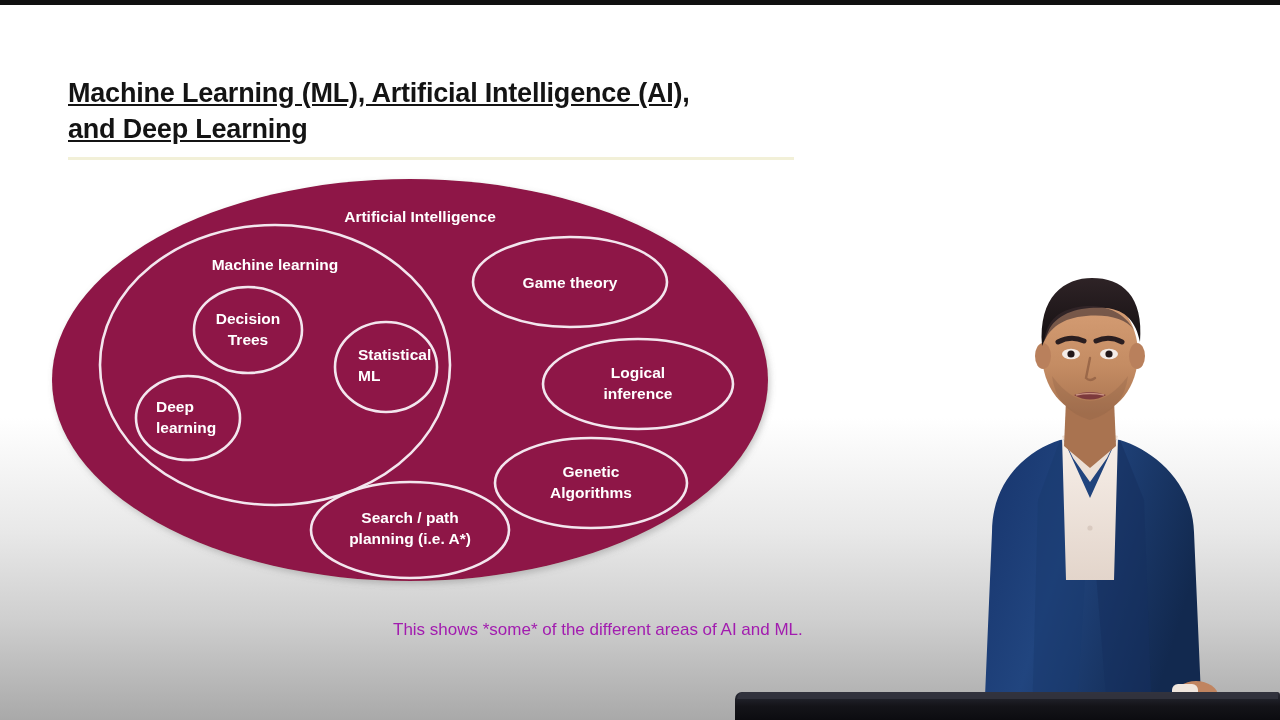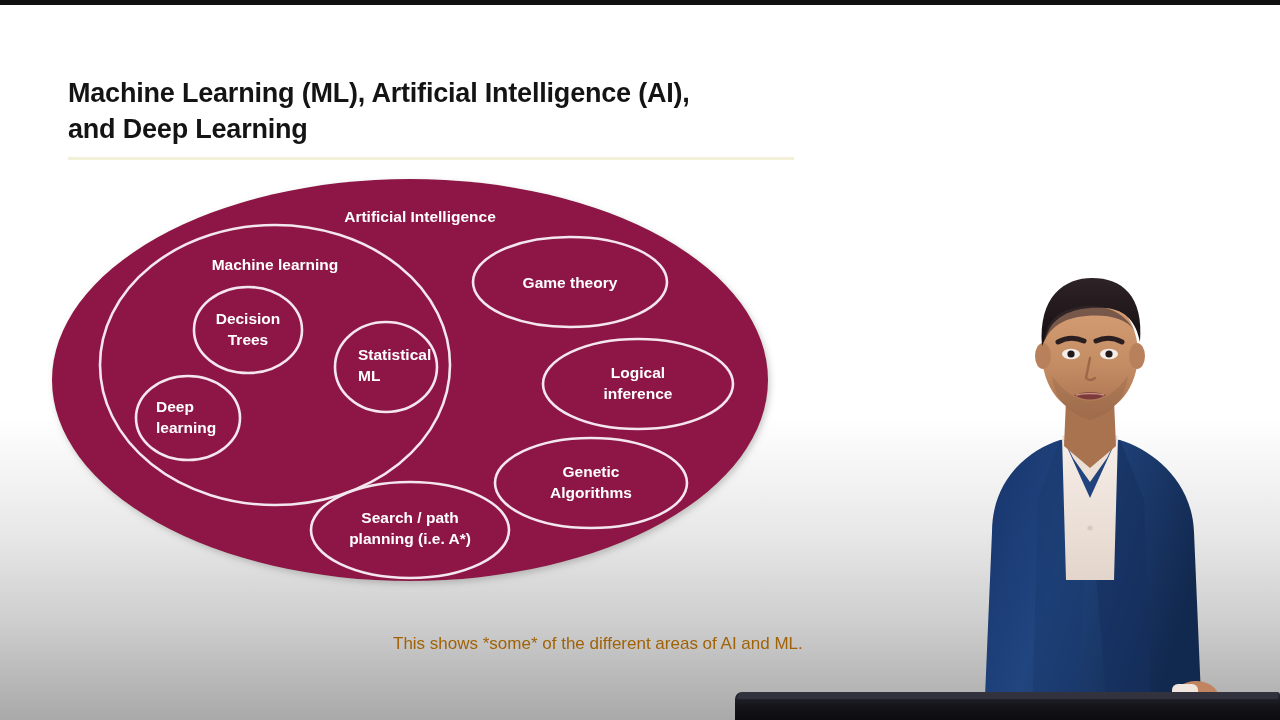--- a/index.html
+++ b/index.html
@@ -43,20 +43,21 @@
     left: 68px;
     top: 76px;
     width: 760px;
     font-size: 27px;
     font-weight: 700;
     line-height: 1.32;
     letter-spacing: -0.2px;
     color: #141414;
     white-space: pre-line;
     z-index: 20;
+    text-decoration: underline;
   }
   .title-rule {
     position: absolute;
     left: 68px;
     top: 157px;
     width: 726px;
     height: 3px;
     background: #f2f0d8;
     z-index: 20;
   }
@@ -78,24 +79,24 @@
     fill: #ffffff;
   }
   .lbl-ai     { font-size: 15.5px; }
   .lbl-ml     { font-size: 15.5px; }
   .lbl-node   { font-size: 15.5px; }
 
   
   .caption {
     position: absolute;
     left: 393px;
-    top: 634px;
+    top: 620px;
     font-size: 17px;
     font-weight: 400;
-    color: #a16207;
+    color: #a21caf;
     white-space: nowrap;
     z-index: 30;
   }
 
   
   .presenter {
     position: absolute;
     left: 900px;
     top: 250px;
     width: 380px;

